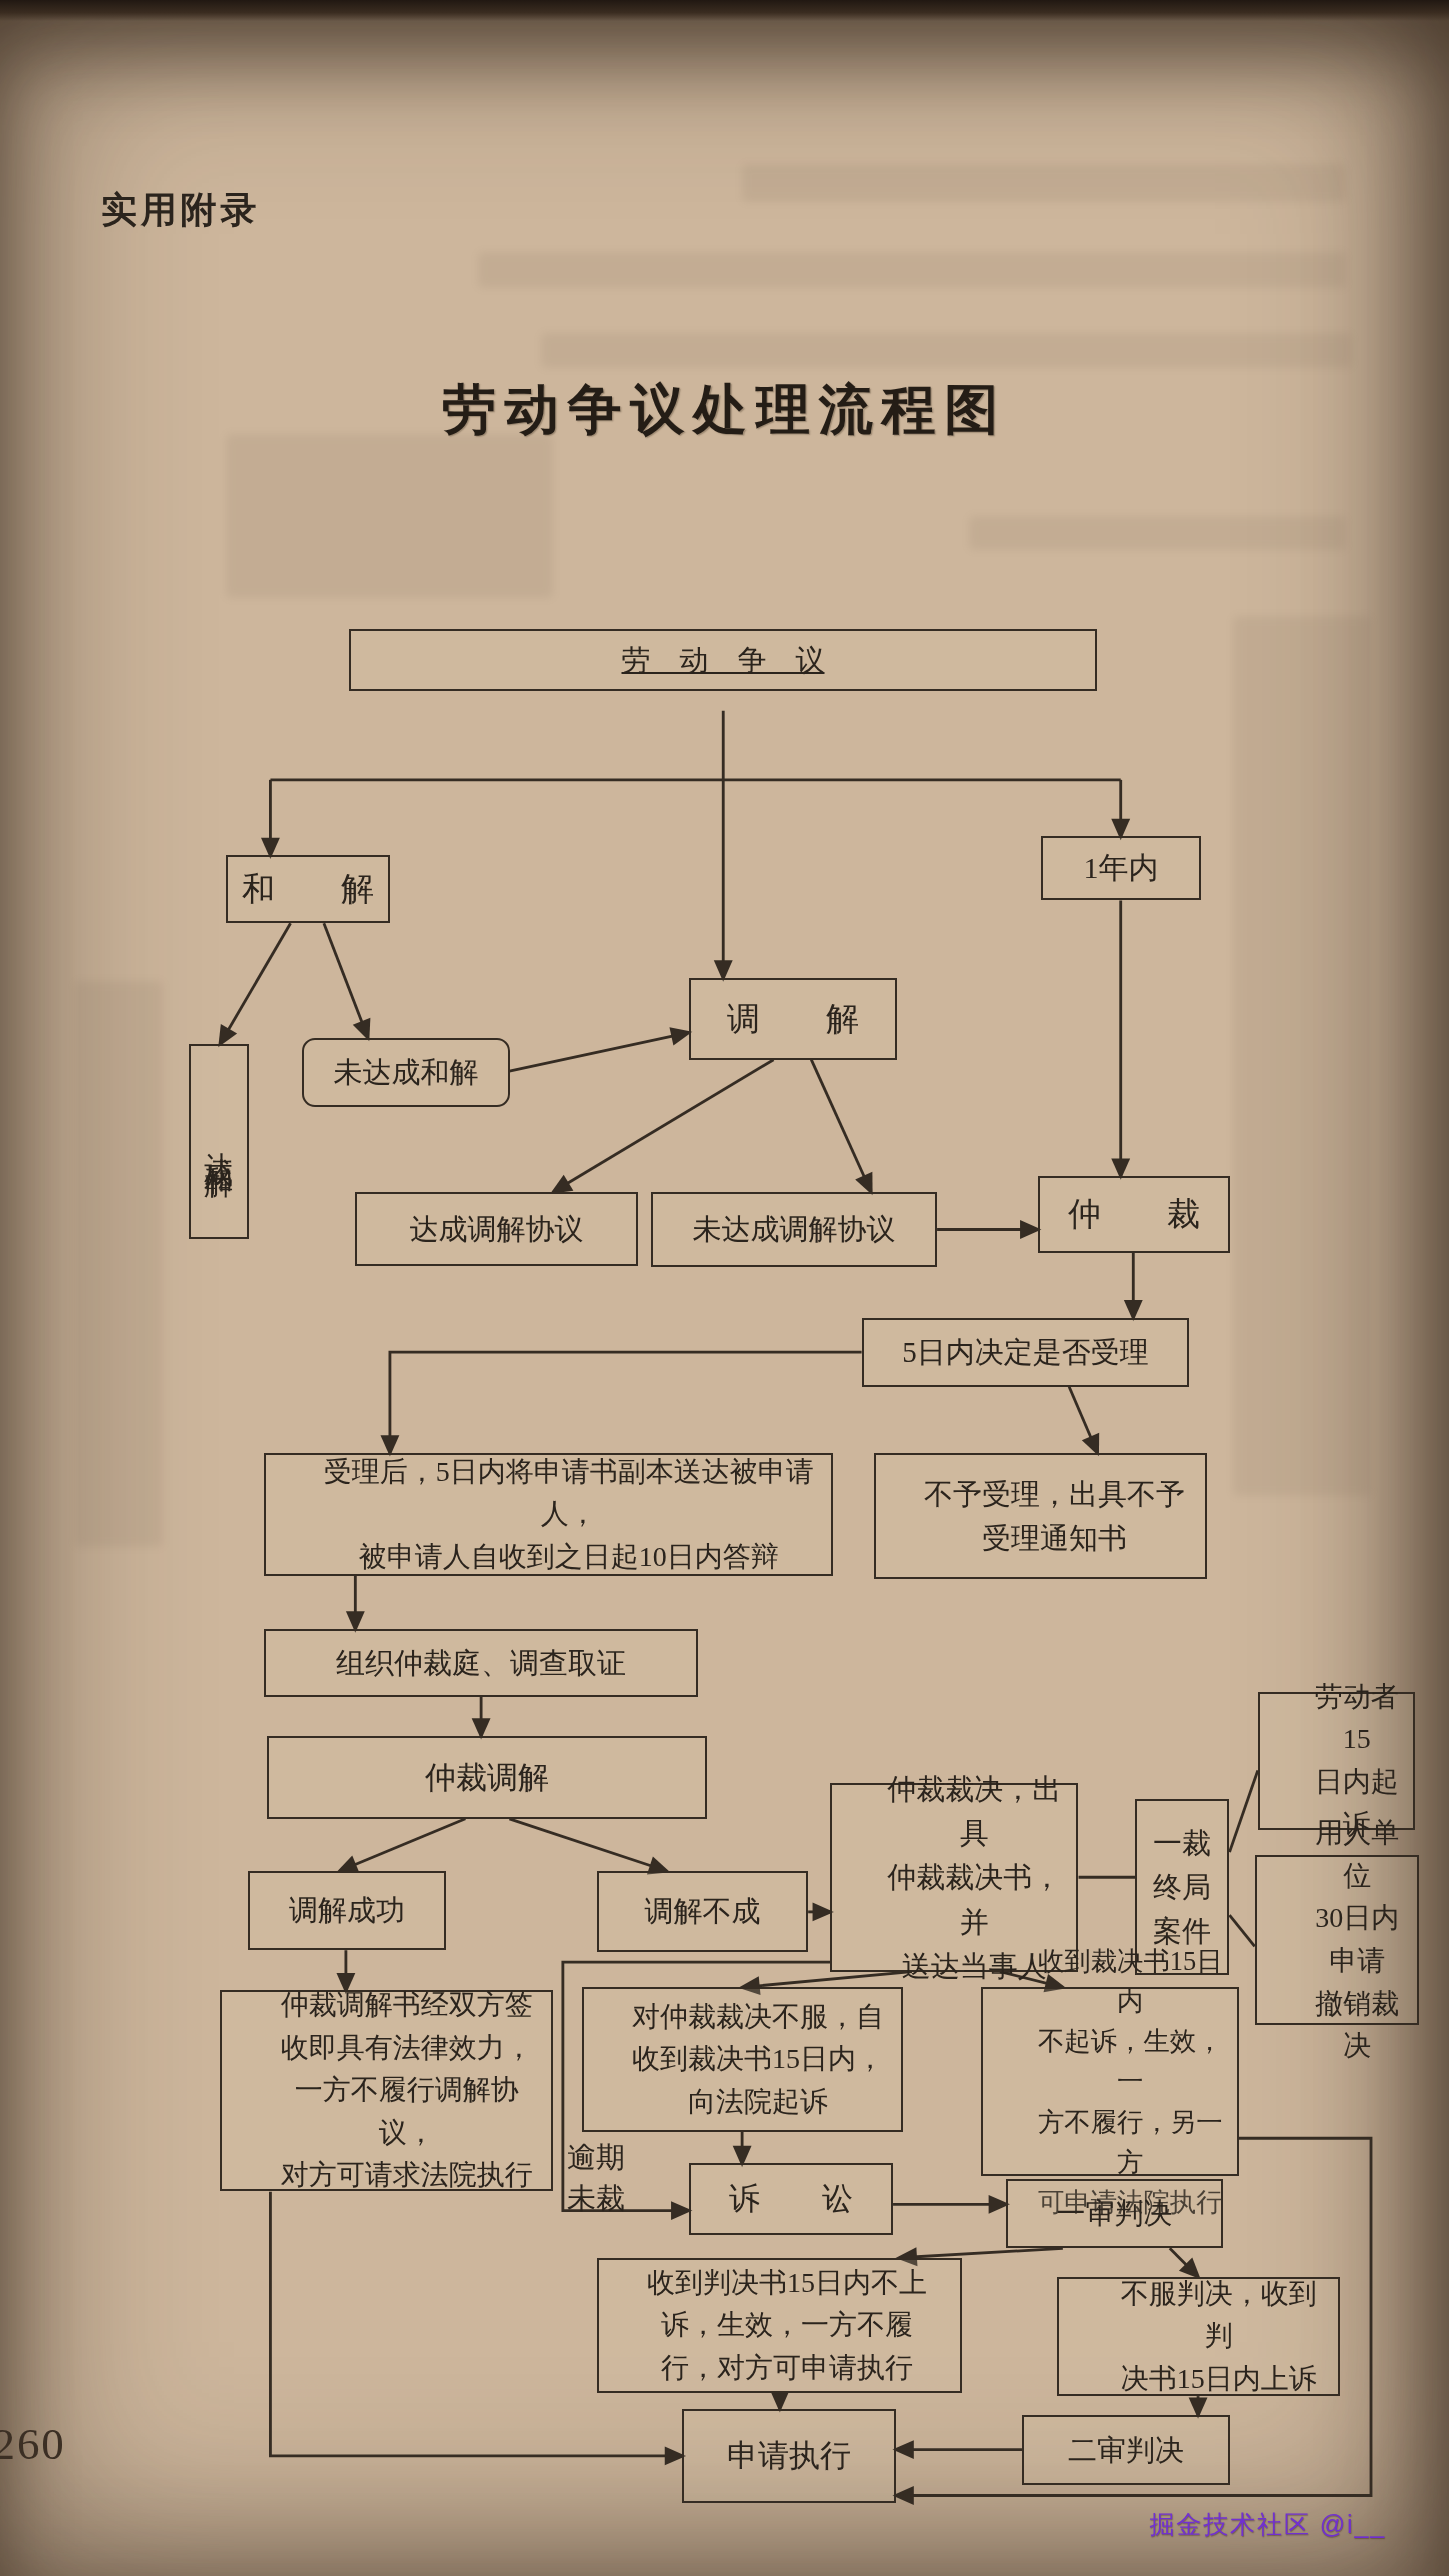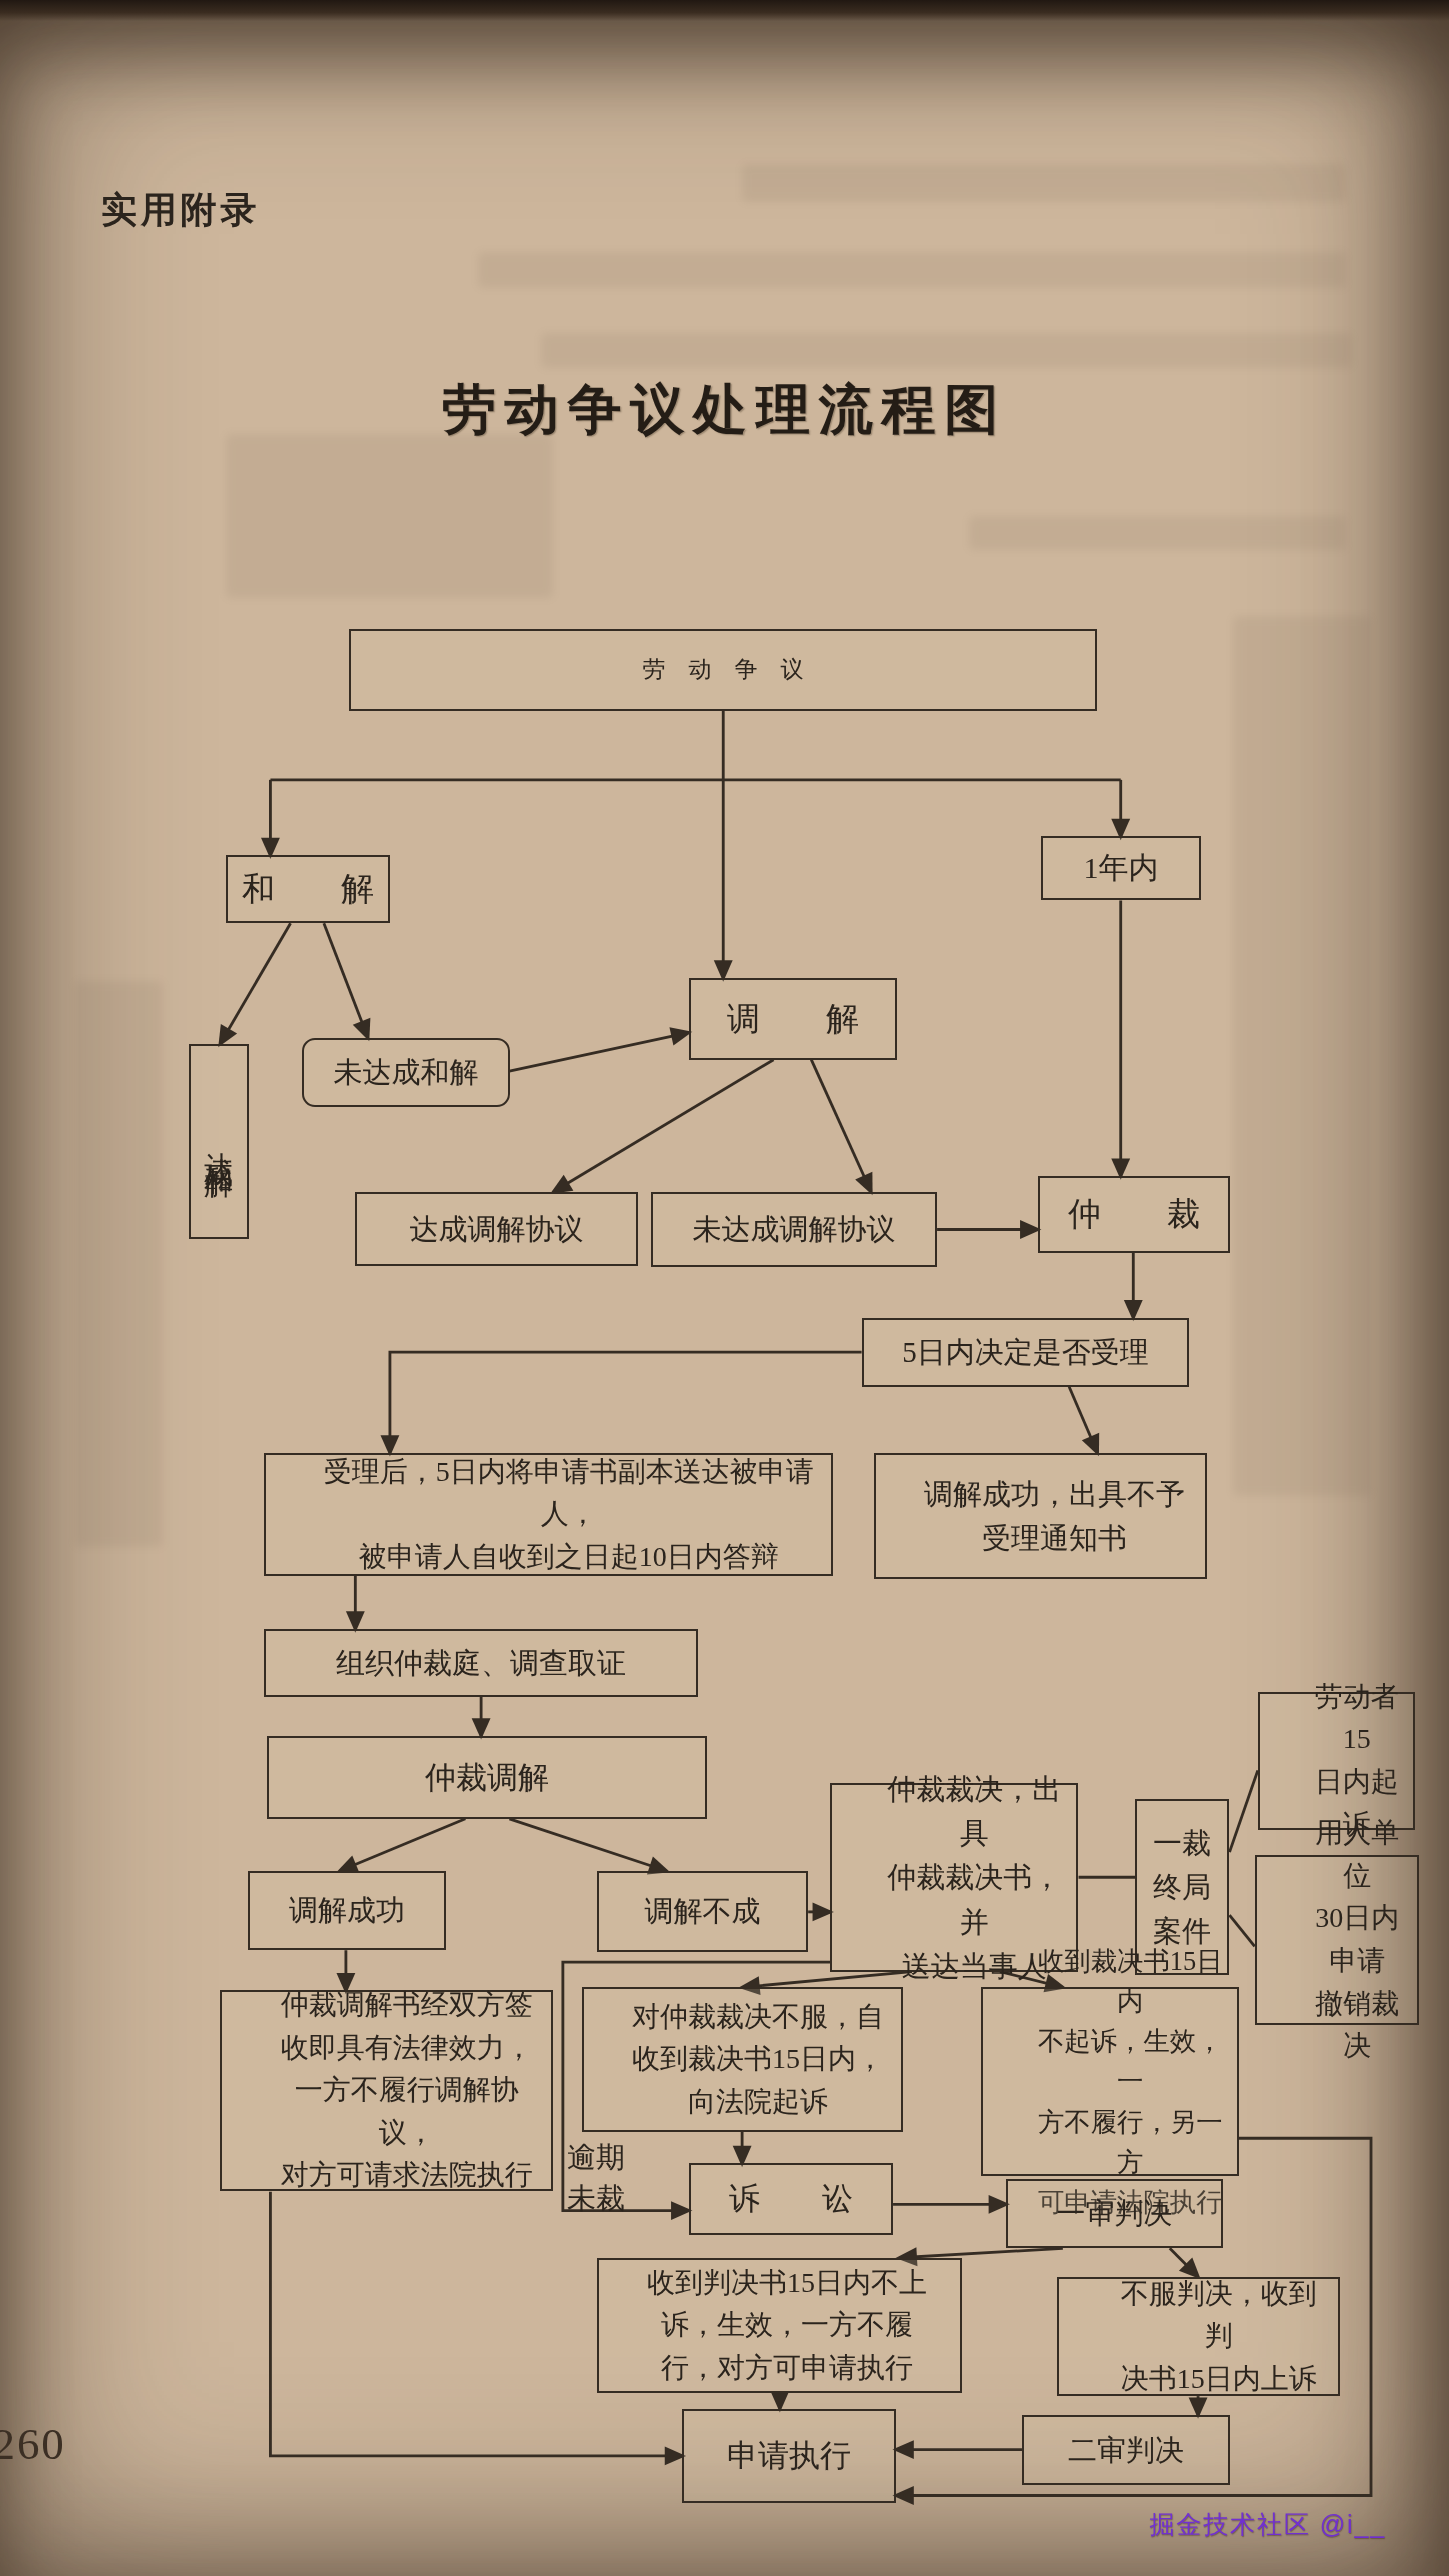--- a/index.html
+++ b/index.html
@@ -91,33 +91,33 @@
         <polyline points="1860,3575 1905,3620" marker-end="url(#arrow)"></polyline>
         <polyline points="1240,3805 1240,3830" marker-end="url(#arrow)"></polyline>
         <polyline points="1905,3810 1905,3840" marker-end="url(#arrow)"></polyline>
         <polyline points="1625,3895 1425,3895" marker-end="url(#arrow)"></polyline>
         <polyline points="430,3485 430,3905 1085,3905" marker-end="url(#arrow)"></polyline>
         <polyline points="1970,3400 2180,3400 2180,3968 1425,3968" marker-end="url(#arrow)"></polyline>
       </g>
   </svg>
 
   <div id="nodes-layer">
-      <div class="node" style="left: 349px; top: 629px; width: 748px; height: 82px; font-size: 23px;">劳　动　争　议</div>
+      <div class="node" style="left: 349px; top: 629px; width: 748px; height: 62px; font-size: 29px; text-decoration: underline;">劳　动　争　议</div>
       <div class="node" style="left: 226px; top: 855px; width: 164px; height: 68px; font-size: 33px;">和　　解</div>
       <div class="node" style="left: 1041px; top: 836px; width: 160px; height: 64px; font-size: 30px;">1年内</div>
       <div class="node vertical" style="left: 189px; top: 1044px; width: 60px; height: 195px; font-size: 29px;">达成和解</div>
       <div class="node" style="left: 302px; top: 1038px; width: 208px; height: 69px; font-size: 29px; border-radius: 13px;">未达成和解</div>
       <div class="node" style="left: 689px; top: 978px; width: 208px; height: 82px; font-size: 33px;">调　　解</div>
       <div class="node" style="left: 355px; top: 1192px; width: 283px; height: 74px; font-size: 29px;">达成调解协议</div>
       <div class="node" style="left: 651px; top: 1192px; width: 286px; height: 75px; font-size: 29px;">未达成调解协议</div>
       <div class="node" style="left: 1038px; top: 1176px; width: 192px; height: 77px; font-size: 33px;">仲　　裁</div>
       <div class="node" style="left: 862px; top: 1318px; width: 327px; height: 69px; font-size: 29px;">5日内决定是否受理</div>
       <div class="node left" style="left: 264px; top: 1453px; width: 569px; height: 123px; font-size: 28px;">受理后，5日内将申请书副本送达被申请人，
 被申请人自收到之日起10日内答辩</div>
-      <div class="node left" style="left: 874px; top: 1453px; width: 333px; height: 126px; font-size: 29px;">调解成功，出具不予
+      <div class="node left" style="left: 874px; top: 1453px; width: 333px; height: 126px; font-size: 29px;">不予受理，出具不予
 受理通知书</div>
       <div class="node" style="left: 264px; top: 1629px; width: 434px; height: 68px; font-size: 29px;">组织仲裁庭、调查取证</div>
       <div class="node" style="left: 267px; top: 1736px; width: 440px; height: 83px; font-size: 31px;">仲裁调解</div>
       <div class="node" style="left: 248px; top: 1871px; width: 198px; height: 79px; font-size: 29px;">调解成功</div>
       <div class="node" style="left: 597px; top: 1871px; width: 211px; height: 81px; font-size: 29px;">调解不成</div>
       <div class="node left" style="left: 830px; top: 1783px; width: 248px; height: 189px; font-size: 29px;">仲裁裁决，出具
 仲裁裁决书，并
 送达当事人</div>
       <div class="node" style="left: 1135px; top: 1799px; width: 94px; height: 176px; font-size: 29px;">一裁
 终局

